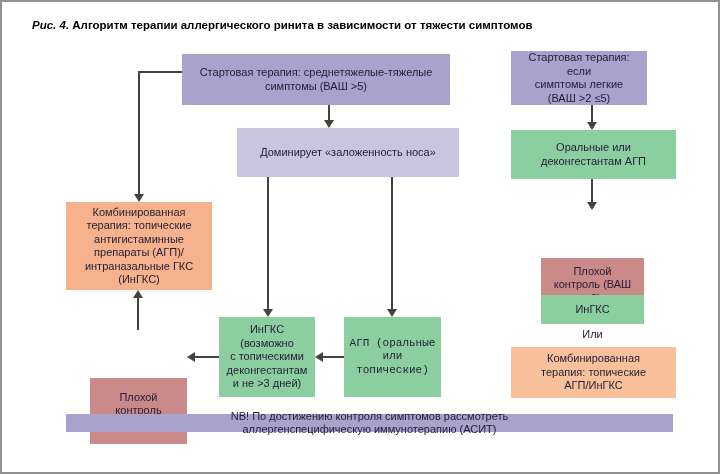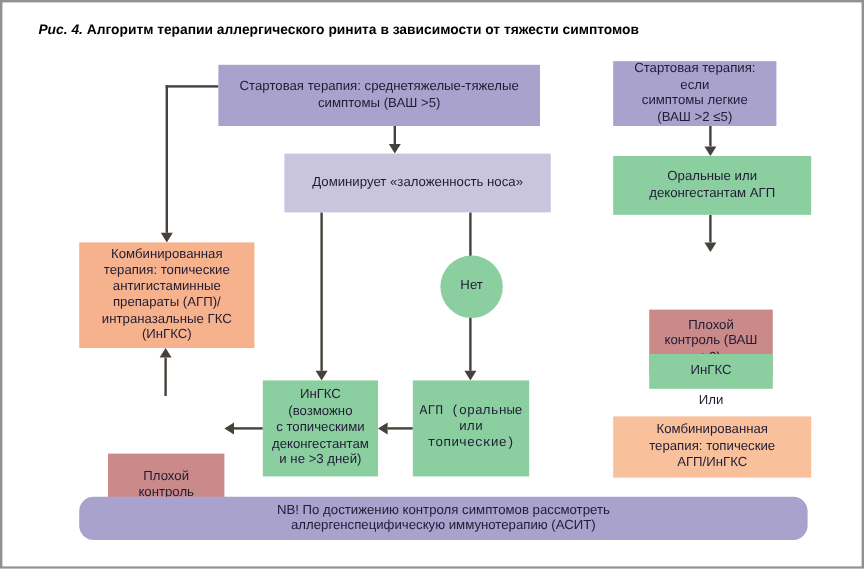--- a/index.html
+++ b/index.html
@@ -96,21 +96,20 @@
   <div class="node bg-lav" style="left:180px;top:52px;width:268px;height:51px;">Стартовая терапия: среднетяжелые-тяжелые
 симптомы (ВАШ &gt;5)</div>
 
   <div class="node bg-lav" style="left:509px;top:49px;width:136px;height:54px;">Стартовая терапия: если
 симптомы легкие
 (ВАШ &gt;2 ≤5)</div>
 
   <div class="node bg-lavlt" style="left:218px;top:126px;width:222px;height:49px;margin-left:17px;">Доминирует «заложенность носа»</div>
 
 
-  <div class="node circle bg-green" style="left:365px;top:211px;width:52px;height:52px;">Нет</div>
 
   <div class="node bg-orl" style="left:64px;top:200px;width:146px;height:88px;">Комбинированная
 терапия: топические
 антигистаминные
 препараты (АГП)/
 интраназальные ГКС
 (ИнГКС)</div>
 
   <div class="node bg-rose" style="left:88px;top:328px;width:97px;height:66px;">Плохой
 контроль
@@ -134,16 +133,16 @@
 &gt;2)</div>
 
   <div class="node bg-green" style="left:539px;top:293px;width:103px;height:29px;">ИнГКС</div>
 
   <div class="node plain" style="left:539px;top:324px;width:103px;height:17px;">Или</div>
 
   <div class="node bg-orr" style="left:509px;top:345px;width:165px;height:51px;">Комбинированная
 терапия: топические
 АГП/ИнГКС</div>
 
-  <div class="node bg-lav" style="left:64px;top:412px;width:607px;height:36px;border-radius:12px;">NB! По достижению контроля симптомов рассмотреть
+  <div class="node bg-lav" style="left:64px;top:412px;width:607px;height:18px;">NB! По достижению контроля симптомов рассмотреть
 аллергенспецифическую иммунотерапию (АСИТ)</div>
 
 </div>
 
 </body></html>

